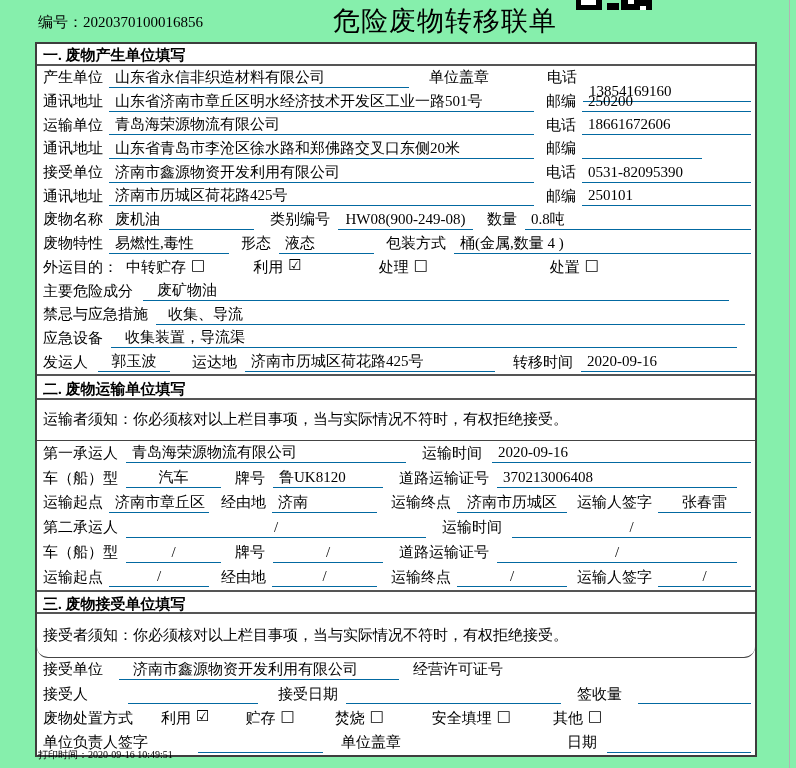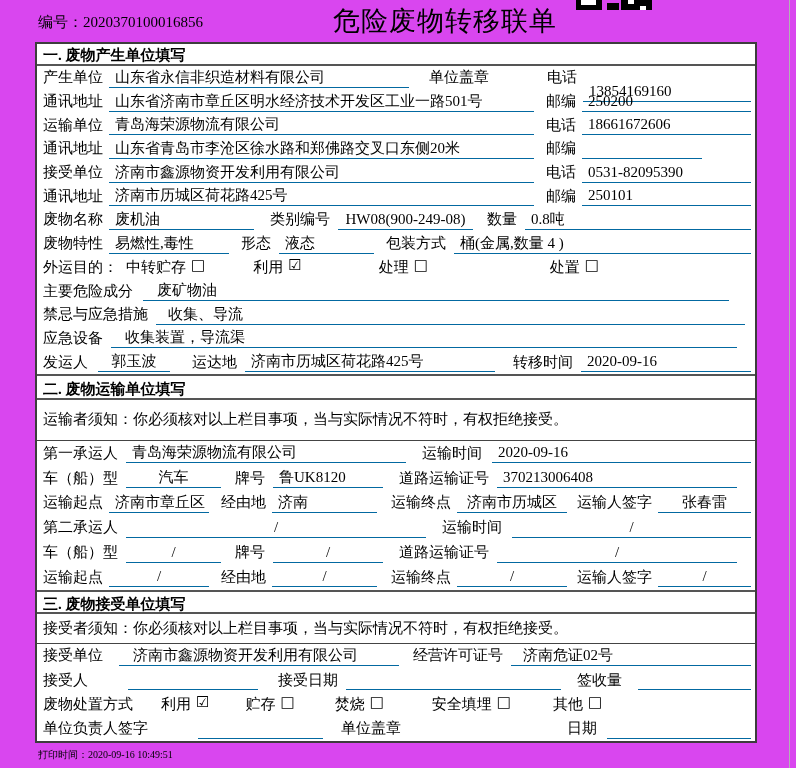--- a/index.html
+++ b/index.html
@@ -1,21 +1,21 @@
 <!DOCTYPE html>
 <html><head>
 <meta charset="utf-8">
 <style>
   * { box-sizing: border-box; margin: 0; padding: 0; }
   html, body { width: 796px; height: 768px; }
   body {
     font-family: "Liberation Serif", "DejaVu Serif", serif;
     background: #ffffff; color: #000;
   }
-  .page { position: relative; width: 796px; height: 768px; background: #d946ef; overflow: hidden; }
+  .page { position: relative; width: 796px; height: 768px; background: #86efac; overflow: hidden; }
   .edge-line { position: absolute; top: 0; bottom: 0; left: 789px; width: 1px; background: #b3b3b3; }
 
   .serial { position: absolute; left: 38px; top: 13px; font-size: 15px; white-space: nowrap; }
   .doc-title { position: absolute; left: 333px; top: 3px; font-size: 27px; font-weight: normal; white-space: nowrap; letter-spacing: 1px; }
 
   
   .qr { position: absolute; left: 576px; top: 0; width: 78px; height: 11px; }
   .qr .blk { position: absolute; background: #000; }
   .qr .wht { position: absolute; background: #fff; }
 
@@ -28,21 +28,21 @@
   .sec-h.bt { border-top: 2px solid #555; }
   .sec-h.h2s { height: 26px; line-height: 22px; }
   .sec-h.h3s { height: 24px; line-height: 20px; }
 
   .row { display: flex; align-items: center; font-size: 15px; padding: 0 4px 0 6px; white-space: nowrap; }
   .r1 { height: 23.7px; }
   .r2 { height: 24.8px; }
   .r3 { height: 24.3px; }
 
   .notice { height: 41px; border-bottom: 1.5px solid #444; display: flex; align-items: center; font-size: 15px; padding: 0 6px; }
-  .notice.n3 { height: 30px; }
+  .notice.n3 { height: 44px; border-radius: 11px; }
 
   .lb { flex: 0 0 auto; }
   .v {
     flex: 0 0 auto; border-bottom: 1px solid #0369a1;
     height: 20px; line-height: 19px; padding: 0 6px; overflow: hidden;
   }
   .v.fill { flex: 1 1 auto; }
   .v.ctr { text-align: center; }
 
   .cbg { display: inline-flex; align-items: flex-start; }
@@ -233,21 +233,20 @@
       <span class="v fill ctr" style="margin-left:6px;">/</span>
     </div>
 
     <div class="sec-h bt h3s">三. 废物接受单位填写</div>
     <div class="notice n3">接受者须知：你必须核对以上栏目事项，当与实际情况不符时，有权拒绝接受。</div>
 
     <div class="row r3">
       <span class="lb">接受单位</span>
       <span class="v" style="width:280px;margin-left:16px;padding-left:14px;">济南市鑫源物资开发利用有限公司</span>
       <span class="lb" style="margin-left:14px;">经营许可证号</span>
-      <span class="v fill" style="margin-left:8px;padding-left:12px;">济南危证02号</span>
     </div>
 
     <div class="row r3">
       <span class="lb">接受人</span>
       <span class="v" style="width:130px;margin-left:40px;"></span>
       <span class="lb" style="margin-left:20px;">接受日期</span>
       <span class="v" style="width:215px;margin-left:8px;"></span>
       <span class="lb" style="margin-left:16px;">签收量</span>
       <span class="v fill" style="margin-left:16px;"></span>
     </div>

